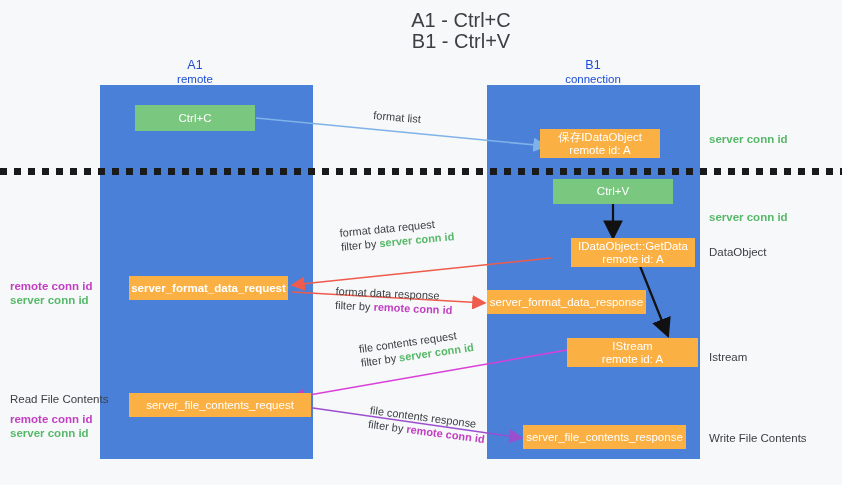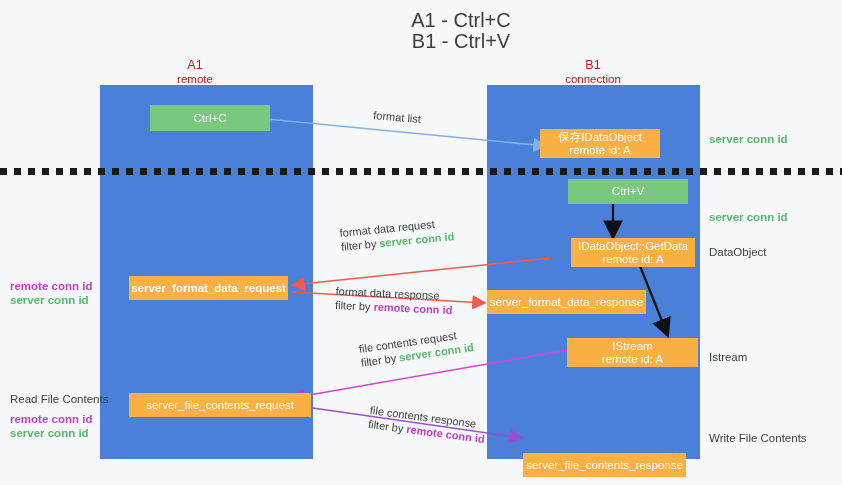--- a/index.html
+++ b/index.html
@@ -11,32 +11,32 @@
     color:#3c4043;
   }
   #stage{position:absolute;inset:0;}
   svg.layer{position:absolute;left:0;top:0;width:842px;height:485px;pointer-events:none;}
 
   .title{
     position:absolute;left:0;top:10px;width:842px;text-align:center;
     font-size:20px;line-height:21px;color:#3c4043;white-space:pre-line;padding-left:40px;
   }
 
-  .colhead{position:absolute;text-align:center;font-size:12.5px;line-height:14px;color:#b91c1c;}
+  .colhead{position:absolute;text-align:center;font-size:12.5px;line-height:14px;color:#1d4ed8;}
   .colhead .sub{font-size:11.5px;}
 
   .lane{position:absolute;background:#4a80d8;}
 
   .node{
     position:absolute;box-sizing:border-box;
     display:flex;align-items:center;justify-content:center;
     text-align:center;color:#ffffff;font-size:11.5px;line-height:13px;
     white-space:pre-line;padding:2px 4px;
   }
-  .node.green{background:#7ac77f;margin-left:15px;}
+  .node.green{background:#7ac77f;}
   .node.orange{background:#fbb043;}
 
   .edgelabel{
     position:absolute;font-size:11px;line-height:14px;color:#3c4043;
     white-space:nowrap;transform-origin:left top;
   }
   .edgelabel .g{color:#56b96a;font-weight:bold;}
   .edgelabel .p{color:#c23fc2;font-weight:bold;}
 
   .sidelabel{position:absolute;font-size:11.5px;line-height:15px;white-space:nowrap;}
@@ -117,21 +117,21 @@
 
   <div class="node orange" style="left:129px;top:276px;width:159px;height:24px;font-weight:bold;">server_format_data_request</div>
 
   <div class="node orange" style="left:487px;top:290px;width:159px;height:24px;">server_format_data_response</div>
 
   <div class="node orange" style="left:567px;top:338px;width:131px;height:29px;">IStream
 remote id: A</div>
 
   <div class="node orange" style="left:129px;top:393px;width:182px;height:24px;">server_file_contents_request</div>
 
-  <div class="node orange" style="left:523px;top:425px;width:163px;height:24px;margin-top:28px;">server_file_contents_response</div>
+  <div class="node orange" style="left:523px;top:425px;width:163px;height:24px;">server_file_contents_response</div>
 
   <div class="edgelabel" style="left:374px;top:108px;transform:rotate(5deg);">
     <div>format list</div>
   </div>
 
   <div class="edgelabel" style="left:339px;top:226px;transform:rotate(-5.5deg);">
     <div>format data request</div>
     <div>
       <span>filter by </span><span class="g">server conn id</span>
     </div>

